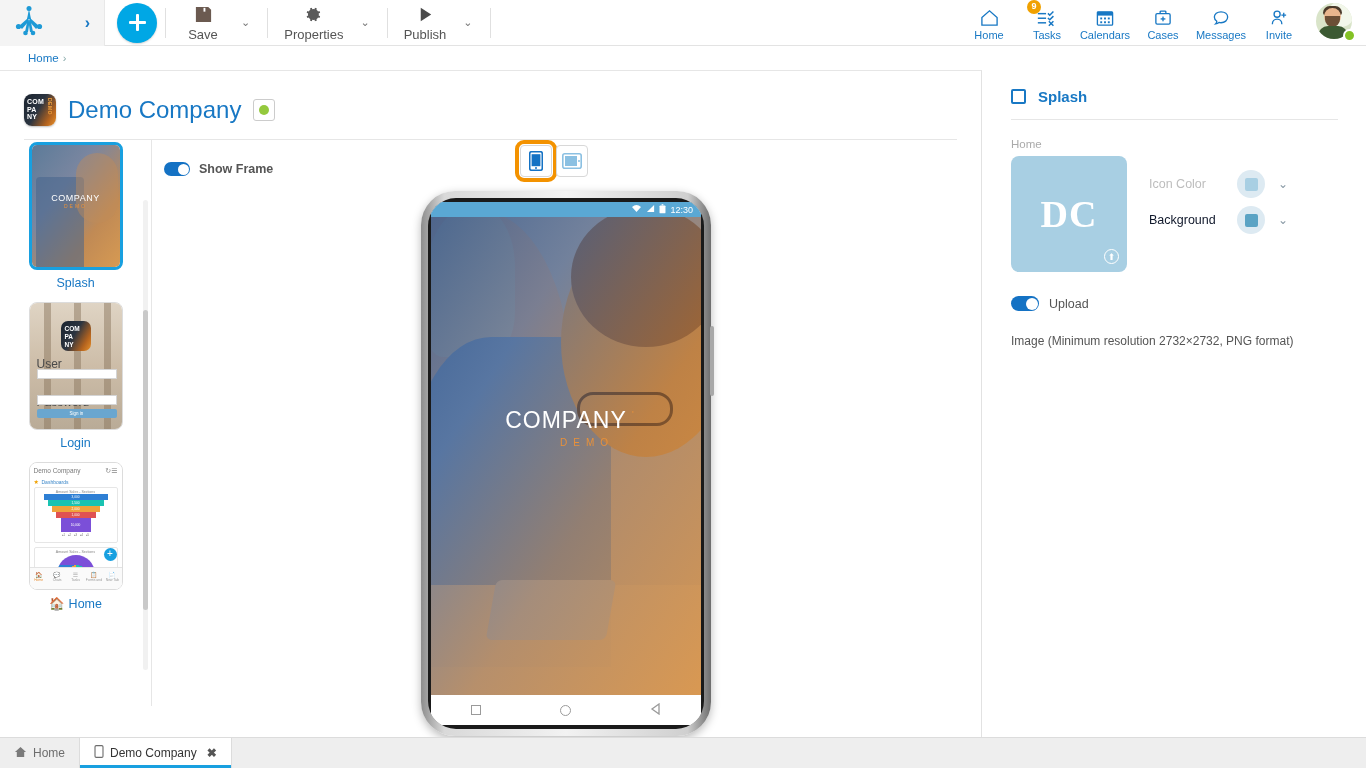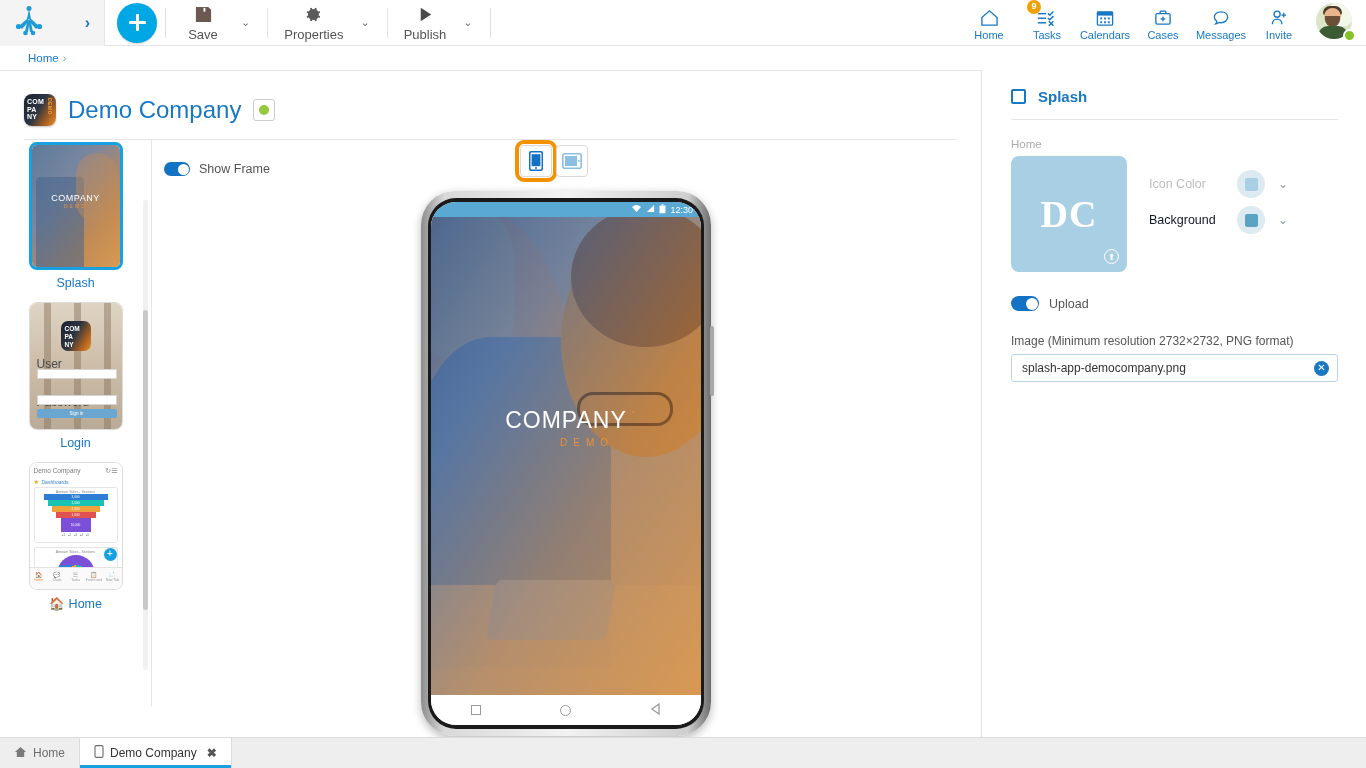--- a/index.html
+++ b/index.html
@@ -163,21 +163,21 @@
   .t-home .tabbar {
     position:absolute; left:0; right:0; bottom:0; height:22px; background:#fafafa;
     border-top:1px solid #e3e3e3; display:flex;
   }
   .t-home .tab { flex:1; text-align:center; font-size:3.4px; color:#9a9a9a; padding-top:10px; position:relative;}
   .t-home .tab.act { color:#e8913a; }
   .t-home .tab i { position:absolute; left:0; right:0; top:3px; font-size:6px; font-style:normal; }
 
   
   .canvas { flex:1; position:relative; }
-  .canvas-top { display:flex; align-items:center; padding:14px 0 0 12px; height:44px; }
+  .canvas-top { display:flex; align-items:center; padding:14px 0 0 12px; height:44px;font-weight:bold; }
   .toggle {
     width:26px; height:14px; border-radius:8px; background:#1472c4; position:relative; flex:none;
   }
   .toggle i { position:absolute; right:1.5px; top:1.5px; width:11px; height:11px; border-radius:50%; background:#fff; display:block;}
   .toggle-label { margin-left:9px; color:#555; font-size:12.5px; }
 
   .dev-toggle { position:absolute; left:520px; top:145px; display:flex; gap:4px; align-items:center; }
   .dev-btn {
     width:32px; height:32px; border:1px solid #d8d8d8; border-radius:4px; background:#fff;
     display:flex; align-items:center; justify-content:center;
@@ -187,21 +187,21 @@
   
   .phone {
     position:absolute; left:421px; top:191px; width:290px; height:545px;
     border-radius:34px; background:linear-gradient(90deg,#8d8d8d 0%,#d9d9d9 8%,#f2f2f2 50%,#cfcfcf 92%,#6d6d6d 100%);
     padding:7px; box-shadow:0 3px 10px rgba(0,0,0,.28);
   }
   .phone-inner {
     width:100%; height:100%; border-radius:28px; background:#1a1a1a; padding:4px 3px;
     position:relative; overflow:hidden;
   }
-  .screen { width:100%; height:100%; border-radius:25px; overflow:hidden; background:#fff; position:relative; }
+  .screen { width:100%; height:100%; border-radius:10px; overflow:hidden; background:#fff; position:relative; }
   .statusbar {
     height:15px; background:#5aa8d4; display:flex; align-items:center; justify-content:flex-end;
     padding-right:8px; gap:4px; color:#fff; font-size:9px;
   }
   .splash-img { position:absolute; left:0; right:0; top:15px; bottom:30px; overflow:hidden; background:#b9b0a5; }
   .si-grad {
     position:absolute; inset:0;
     background:linear-gradient(123deg, rgba(42,82,140,.78) 0%, rgba(70,100,150,.62) 28%, rgba(170,110,60,.55) 60%, rgba(224,140,50,.72) 100%);
     z-index:3;
   }
@@ -666,24 +666,20 @@
     </div>
 
     <div class="upload-row">
       <span class="toggle-lg">
           <i></i>
         </span>
       <span class="upload-label">Upload</span>
     </div>
 
     <div class="img-label">Image (Minimum resolution 2732×2732, PNG format)</div>
-    <div class="img-field">
-      <span>splash-app-democompany.png</span>
-      <span class="clear">✕</span>
-    </div>
   </div>
 
   <div class="taskbar">
     <div class="task">
       <span>
         <svg width="13" height="12" viewBox="0 0 14 13">
             <path d="M1 6.5 L7 1 L13 6.5 L11 6.5 L11 12 L3 12 L3 6.5 Z" fill="#7a7a7a"></path>
           </svg>
       </span>
       <span>Home</span>

